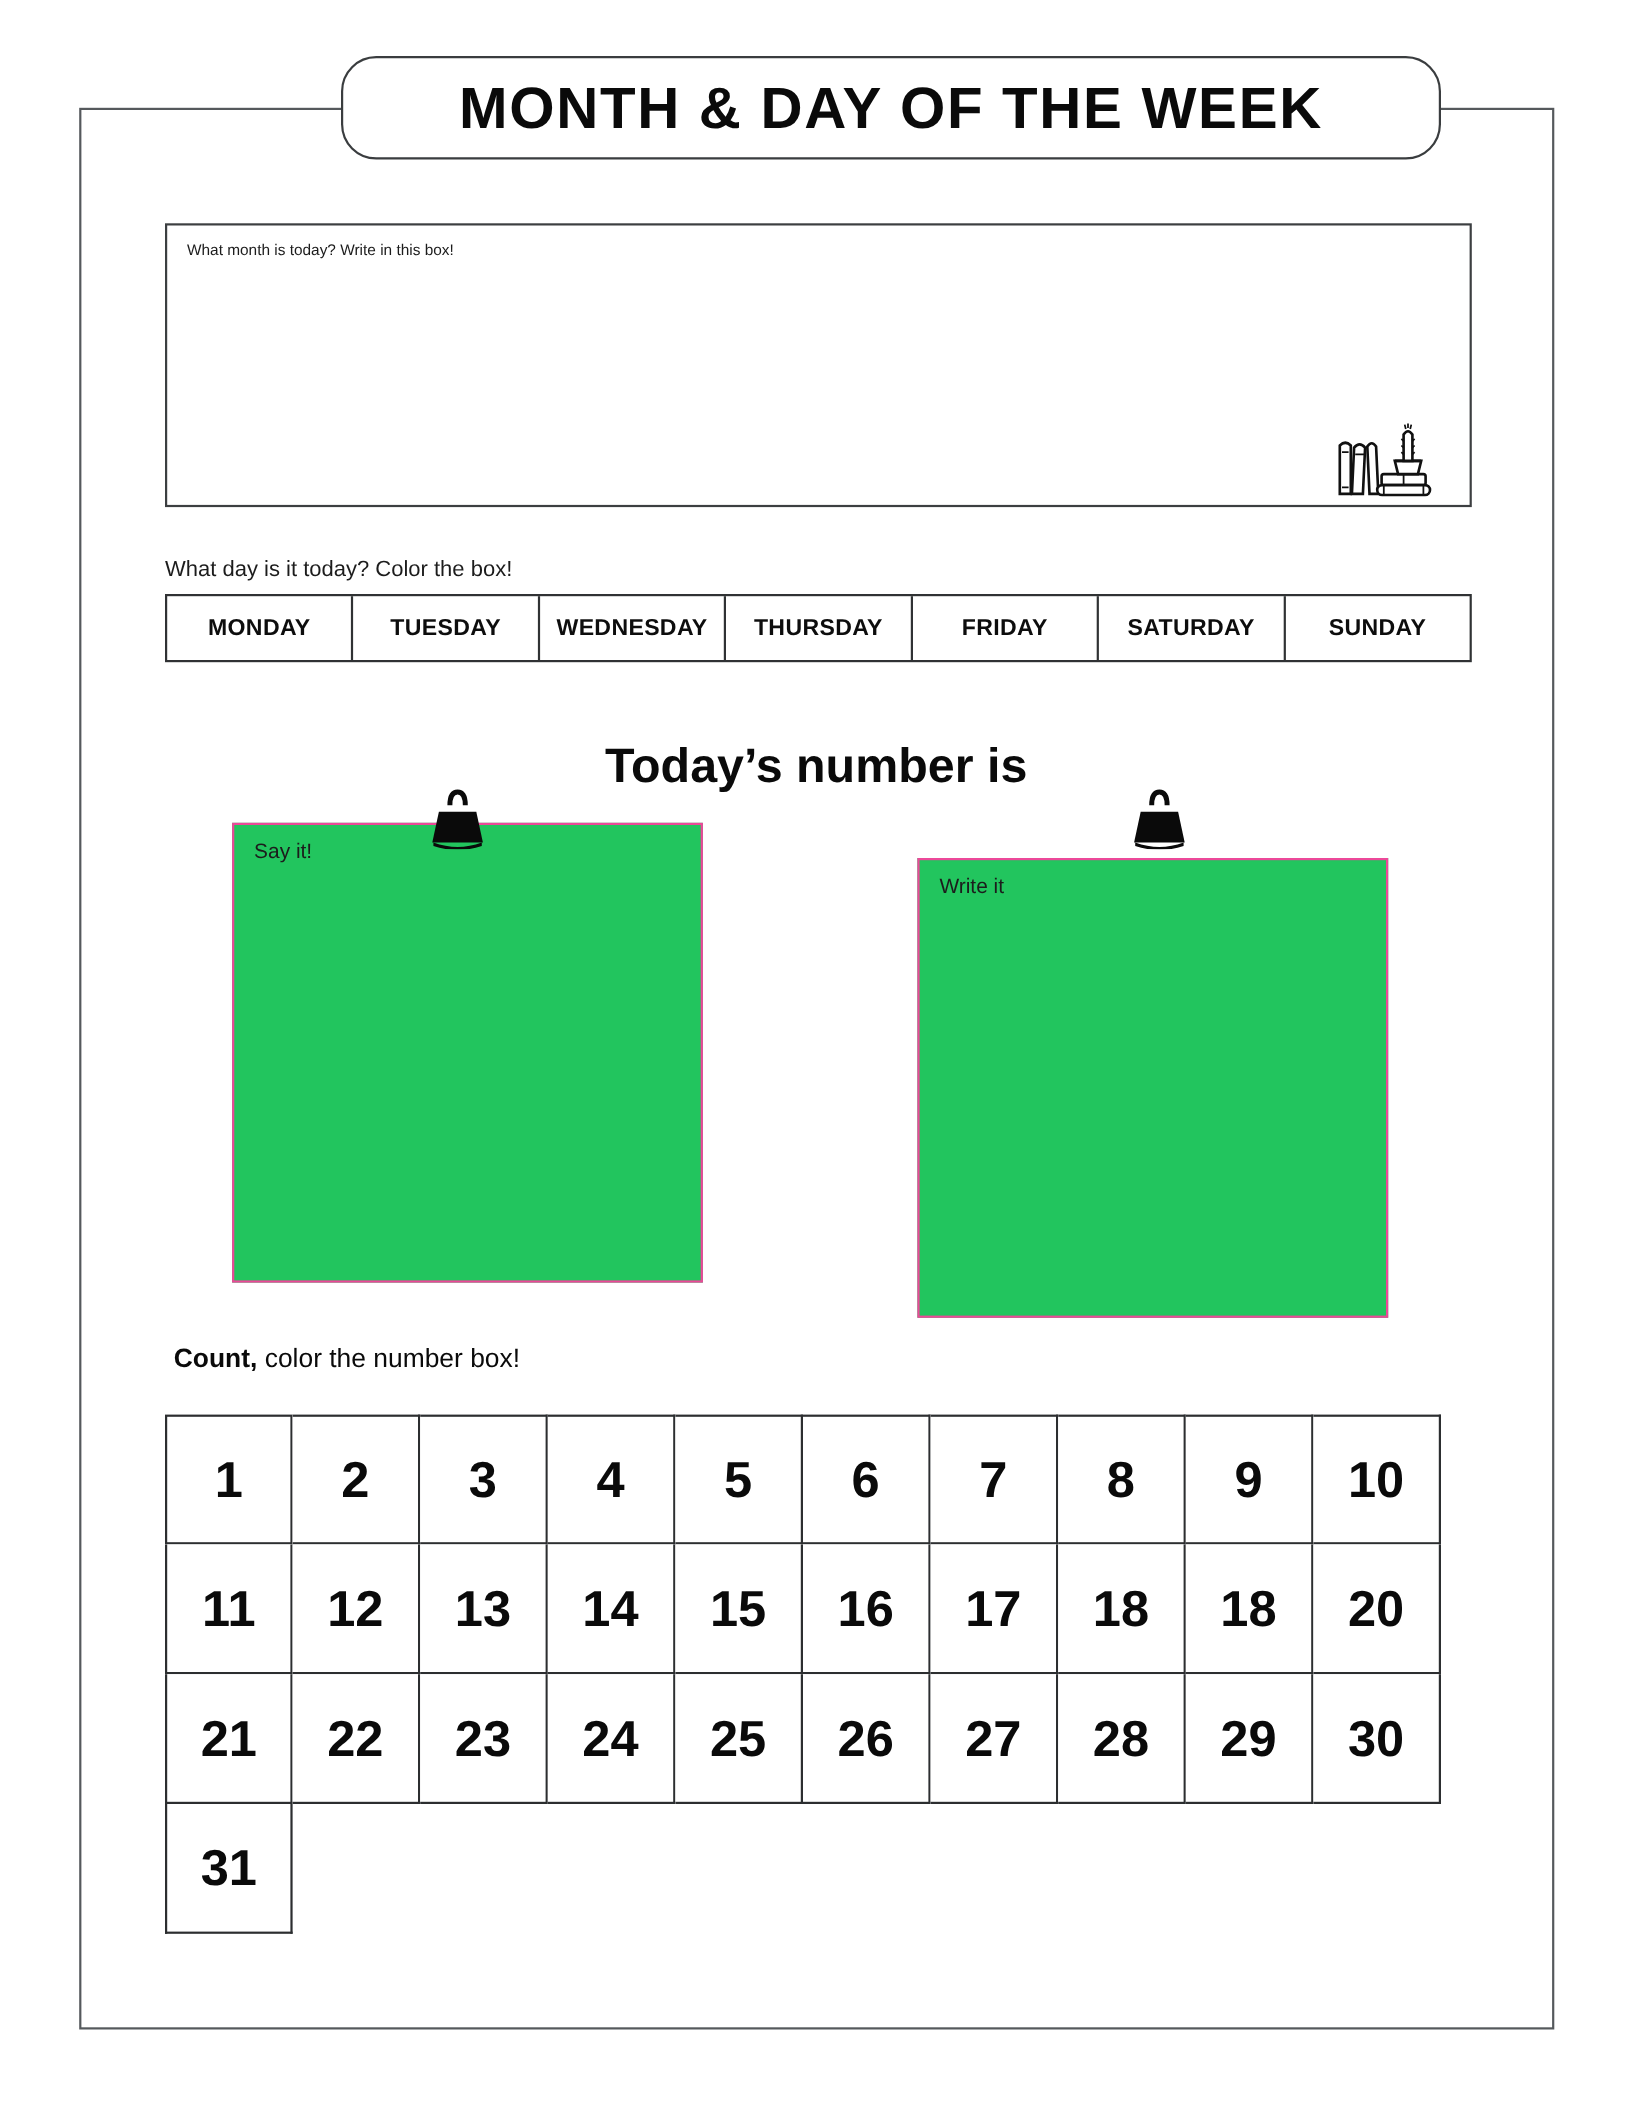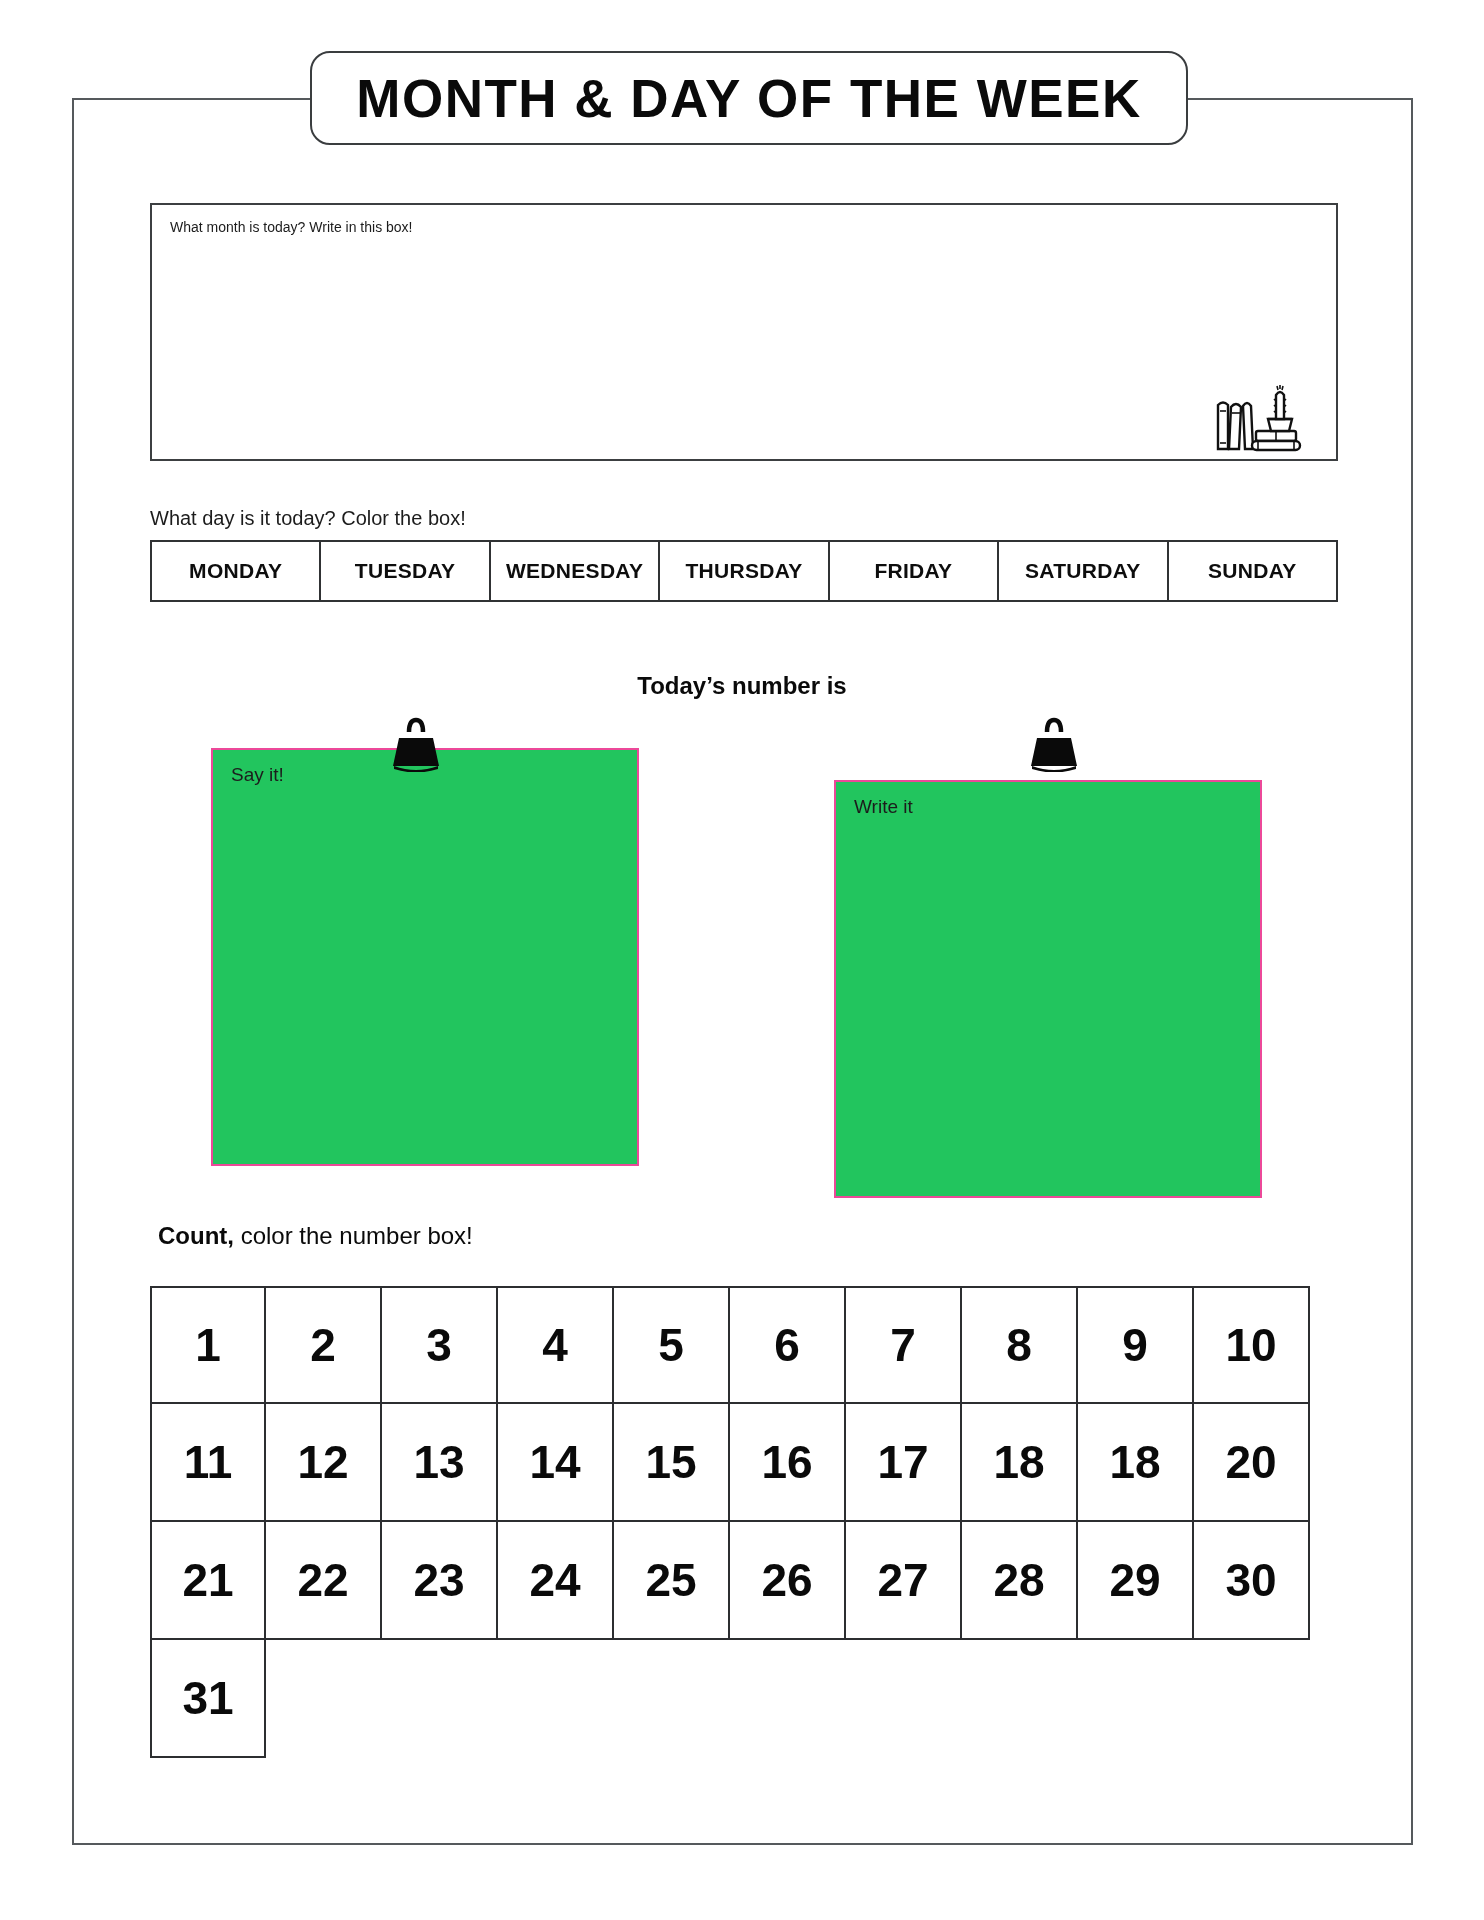--- a/index.html
+++ b/index.html
@@ -26,25 +26,25 @@
     height: 1747px;
     border: 2px solid #55595c;
     box-sizing: border-box;
   }
 
   
   #title-plaque {
     position: absolute;
     left: 310px;
     top: 51px;
-    width: 878px;
+    width: 1000px;
     height: 94px;
     background: #ffffff;
     border: 2px solid #3a3d3f;
-    border-radius: 20px;
+    border-radius: 32px;
     box-sizing: border-box;
     display: flex;
     align-items: center;
     justify-content: center;
     z-index: 5;
   }
   #title-text {
     font-size: 53px;
     font-weight: 700;
     letter-spacing: 1.5px;
@@ -116,21 +116,21 @@
   }
   .weekday-cell:last-child { border-right: none; }
 
   
   #todays-number-heading {
     position: absolute;
     left: 0;
     top: 672px;
     width: 1484px;
     text-align: center;
-    font-size: 24px;
+    font-size: 44px;
     font-weight: 700;
     color: #0a0a0a;
   }
 
   .clip-card {
     position: absolute;
     background: #22c55e;
     border: 2px solid #ec4899;
     box-sizing: border-box;
   }

